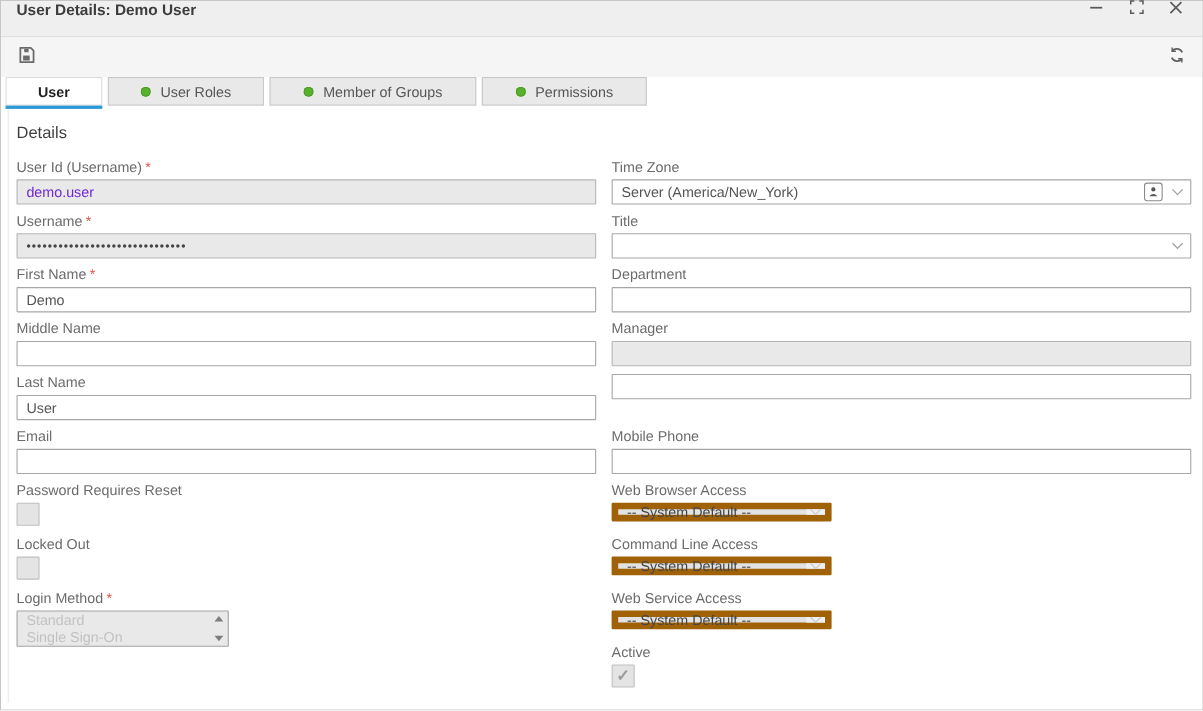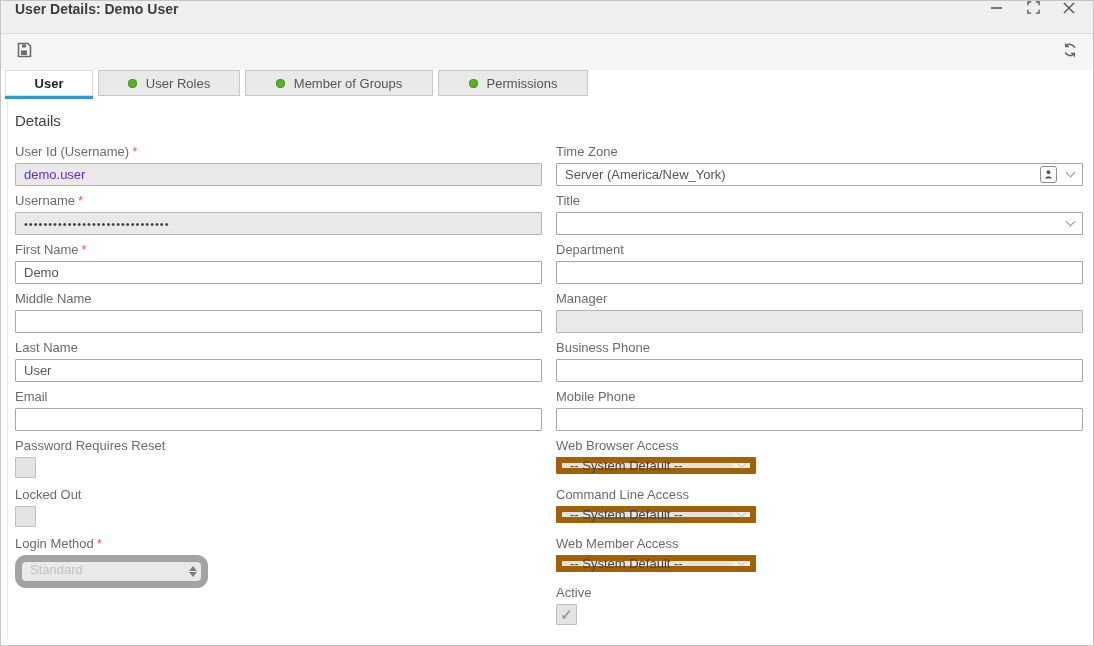--- a/index.html
+++ b/index.html
@@ -75,21 +75,21 @@
   }
   .select-dis .chev { border-color:#c8c8c8; }
   
   .checkbox {
     width:21px; height:21px; background:#e4e4e4; border:1px solid #bfbfbf; border-radius:1px;
     display:flex; align-items:center; justify-content:center; cursor:pointer;
   }
   .checkbox .check-glyph { font-size:15px; font-weight:bold; color:#9a9a9a; line-height:1; }
   
   .listbox {
-    width:193px; height:33px; background:#e9e9e9; border:7px solid #a3a3a3; border-radius:11px;
+    width:193px; height:33px; background:#e9e9e9; border:1px solid #a3a3a3; border-radius:1px;
     display:flex;
   }
   .listbox .opts { flex:1; padding-left:8px; overflow:hidden; }
   .listbox .opt { font-size:13px; line-height:16px; color:#c2c2c2; white-space:nowrap; }
   .listbox .arrows { width:16px; display:flex; flex-direction:column; justify-content:space-between; align-items:center; padding:4px 0; }
   .tri-up { width:0; height:0; border-left:4px solid transparent; border-right:4px solid transparent; border-bottom:5px solid #7d7d7d; }
   .tri-down { width:0; height:0; border-left:4px solid transparent; border-right:4px solid transparent; border-top:5px solid #7d7d7d; }
 </style>
 </head>
 <body>
@@ -282,23 +282,20 @@
         </div>
 
         <div class="row">
           <div class="field-label">
             <span>Manager</span>
           </div>
           <input class="text-input disabled" readonly="" value="" style="">
         </div>
 
         <div class="row">
-          <div class="field-label">
-            <span>Business Phone</span>
-          </div>
           <input class="text-input" value="" style="">
         </div>
 
         <div class="row">
           <div class="field-label">
             <span>Mobile Phone</span>
           </div>
           <input class="text-input" value="" style="">
         </div>
 
@@ -321,21 +318,21 @@
           <div class="select-dis">
             <span class="val">-- System Default --</span>
             <span class="chev-zone">
                 <span class="chev"></span>
               </span>
           </div>
         </div>
 
         <div class="row">
           <div class="field-label">
-            <span>Web Member Access</span>
+            <span>Web Service Access</span>
           </div>
           <div class="select-dis">
             <span class="val">-- System Default --</span>
             <span class="chev-zone">
                 <span class="chev"></span>
               </span>
           </div>
         </div>
 
         <div class="row">

